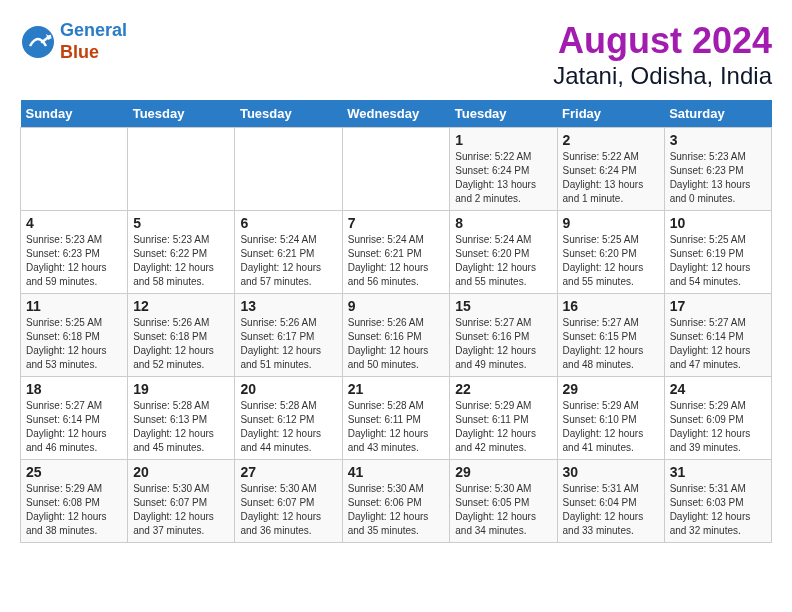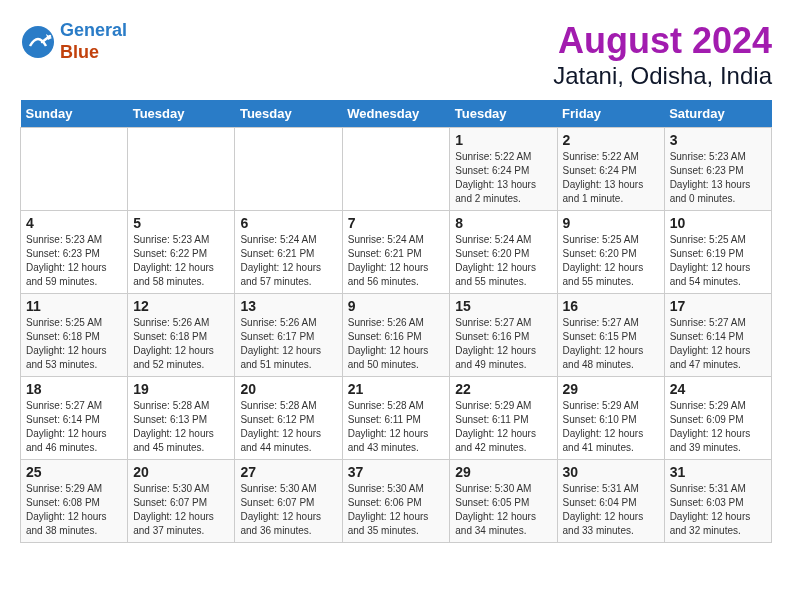--- a/index.html
+++ b/index.html
@@ -316,21 +316,21 @@
 and 37 minutes.</div>
         </td>
         <td>
           <div class="day-number">27</div>
           <div class="day-info" style="white-space: pre-line;">Sunrise: 5:30 AM
 Sunset: 6:07 PM
 Daylight: 12 hours
 and 36 minutes.</div>
         </td>
         <td>
-          <div class="day-number">37</div>
+          <div class="day-number">41</div>
           <div class="day-info" style="white-space: pre-line;">Sunrise: 5:30 AM
 Sunset: 6:06 PM
 Daylight: 12 hours
 and 35 minutes.</div>
         </td>
         <td>
           <div class="day-number">29</div>
           <div class="day-info" style="white-space: pre-line;">Sunrise: 5:30 AM
 Sunset: 6:05 PM
 Daylight: 12 hours

